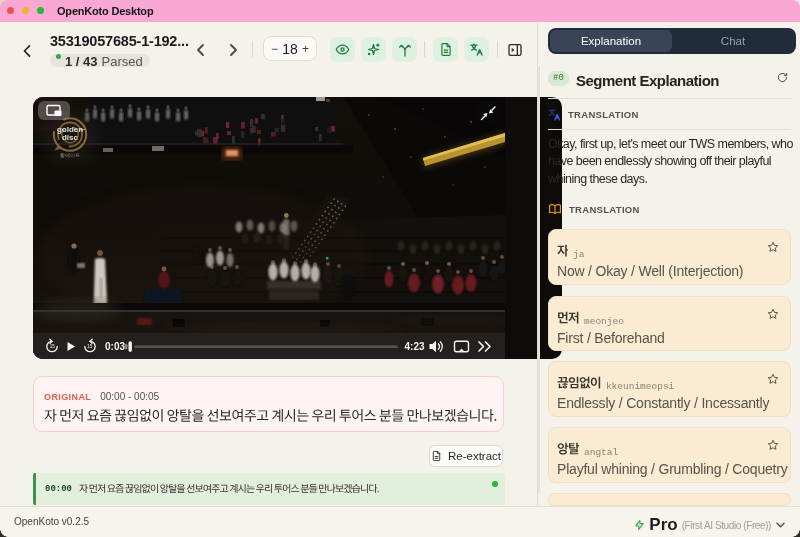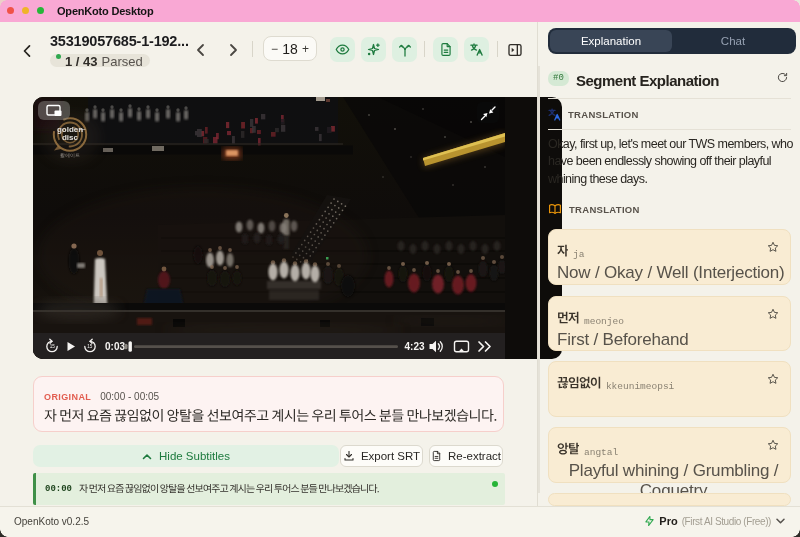--- a/index.html
+++ b/index.html
@@ -49,27 +49,27 @@
 .b0 { position:absolute; left:0; top:1px; width:21px; height:15px; background:#d5e9d4; border-radius:7px; color:#34793c; font-size:9px; text-align:center; line-height:15px; font-family:"Liberation Mono",monospace;}
 .seghead .t { position:absolute; left:28px; top:2px; font-size:15px; font-weight:bold; letter-spacing:-0.5px; color:#26231e; }
 .refr { position:absolute; right:3px; top:2px; }
 .hr1 { position:absolute; left:548px; width:243px; height:1px; background:#e5e1d6; }
 .sechead { position:absolute; left:548px; height:14px; display:flex; align-items:center; }
 .sechead .lbl { font-size:9.5px; font-weight:bold; color:#57514a; letter-spacing:0.3px; margin-left:7px; }
 .trans { position:absolute; left:548px; top:136px; font-size:12.5px; letter-spacing:-0.55px; line-height:17.3px; color:#2a2722; white-space:nowrap; }
 .card { position:absolute; left:548px; width:243px; background:#f9ecd3; border:1px solid #f0e0c0; border-radius:8px; }
 .card .rom { font-family:"Liberation Mono",monospace; font-size:9.5px; color:#8a8273; margin-left:5px; }
 .card .w { position:absolute; left:8px; top:11px; display:flex; align-items:flex-end; }
-.card .def { position:absolute; left:8px; top:33px; font-size:17px; letter-spacing:-0.2px; color:#57524a;text-align:center; }
+.card .def { position:absolute; left:8px; top:33px; font-size:14px; letter-spacing:-0.2px; color:#57524a; }
 .card .star { position:absolute; right:11px; top:10.5px; }
 
 .statusbar { position:absolute; left:0; top:506px; width:800px; height:31px; background:#f6f4ec; border-top:1px solid #e3e0d5; }
 .sver { position:absolute; left:14px; top:8.5px; font-size:10px; color:#45423c; }
 .spro { position:absolute; right:15px; top:8px; display:flex; align-items:center; font-size:11px; }
-.spro b { color:#23201c; font-size:11px; font-weight:bold; margin:0 4px; }
+.spro b { color:#23201c; font-size:17px; font-weight:bold; margin:0 4px; }
 .spro .g { color:#a39e92; font-size:10px; letter-spacing:-0.4px; margin-right:5px; }
 
 .cbl { position:absolute; left:0; top:529px; width:8px; height:8px; background:radial-gradient(circle at 8px 0px, rgba(0,0,0,0) 7.5px, #2e2c28 8px); }
 .cbr { position:absolute; left:792px; top:529px; width:8px; height:8px; background:radial-gradient(circle at 0px 0px, rgba(0,0,0,0) 7.5px, #2e2c28 8px); }
 .ctl { position:absolute; left:0; top:0; width:7px; height:7px; background:radial-gradient(circle at 7px 7px, rgba(0,0,0,0) 6.5px, #eccfc9 7px); }
 .ctr { position:absolute; left:793px; top:0; width:7px; height:7px; background:radial-gradient(circle at 0px 7px, rgba(0,0,0,0) 6.5px, #e9e5db 7px); }
 
 </style></head>
 <body>
 <div class="titlebar">
@@ -497,31 +497,20 @@
         <path transform="translate(399.8,15.68) scale(0.01400,-0.01400)" d="M364 760H447Q447 652 407 563Q368 473 291 404Q214 335 101 286L59 348Q159 389 226 446Q294 503 329 575Q364 648 364 734ZM97 760H396V692H97ZM733 826H812V304H733ZM354 570H572V502H354ZM553 807H631V318H553ZM285 273H348V214Q348 155 324 98Q301 41 255 -4Q209 -49 144 -75L103 -13Q160 8 200 44Q241 81 263 126Q285 171 285 214ZM303 273H364V214Q364 169 382 123Q400 78 436 40Q472 3 526 -20L491 -82Q426 -56 384 -10Q343 37 323 96Q303 154 303 214ZM617 273H678V214Q678 161 658 103Q638 45 597 -5Q556 -54 491 -82L455 -20Q509 5 545 45Q581 86 599 130Q617 175 617 214ZM634 273H698V214Q698 167 719 123Q741 78 782 42Q823 6 879 -13L839 -75Q773 -50 727 -7Q682 37 658 95Q634 152 634 214Z" fill="#2d2a26"></path>
         <path transform="translate(412.2,15.68) scale(0.01400,-0.01400)" d="M153 284H235V180H678V284H760V-66H153ZM235 115V1H678V115ZM50 415H867V347H50ZM416 817H488V776Q488 729 468 688Q448 646 414 612Q379 577 334 550Q288 523 236 505Q183 487 127 478L96 544Q145 551 192 566Q238 581 279 603Q320 624 351 652Q382 679 399 711Q416 742 416 776ZM430 817H501V776Q501 743 518 711Q536 680 567 653Q598 625 638 603Q679 581 726 565Q772 550 820 544L790 478Q734 487 682 505Q629 523 584 551Q538 578 503 613Q469 648 449 689Q430 730 430 776Z" fill="#2d2a26"></path>
         <path transform="translate(424.6,15.68) scale(0.01400,-0.01400)" d="M708 827H790V-78H708ZM107 738H189V178H107ZM107 227H181Q285 227 392 236Q500 246 614 269L625 199Q507 174 398 165Q289 155 181 155H107Z" fill="#2d2a26"></path>
         <path transform="translate(437.1,15.68) scale(0.01400,-0.01400)" d="M662 827H745V-79H662ZM726 470H893V401H726ZM89 217H160Q243 217 313 219Q382 222 446 229Q511 236 578 248L588 177Q518 165 452 158Q387 151 316 149Q245 147 160 147H89ZM89 739H508V671H171V185H89Z" fill="#2d2a26"></path>
         <path transform="translate(449.5,15.68) scale(0.01400,-0.01400)" d="M139 -13Q112 -13 92 6Q73 26 73 56Q73 88 92 107Q112 126 139 126Q166 126 186 107Q205 88 205 56Q205 26 186 6Q166 -13 139 -13Z" fill="#2d2a26"></path>
       </svg>
     </div>
 </div>
 
 <div class="btnrow">
-  <div class="hidesub"><svg width="10" height="7" viewBox="0 0 10 7" style="margin-right:7px">
-        <path d="M1.5 5.5 L5 2 L8.5 5.5" stroke="#1d7a3e" stroke-width="1.6" fill="none" stroke-linecap="round" stroke-linejoin="round"></path>
-      </svg>Hide Subtitles</div>
-  <div class="wbtn exp">
-      <svg width="12" height="12" viewBox="0 0 24 24" fill="none" stroke="#2f2c28" stroke-width="2.2" stroke-linecap="round" stroke-linejoin="round">
-        <path d="M12 3v10"></path>
-        <path d="M7 9l5 5 5-5"></path>
-        <path d="M4 17v3h16v-3"></path>
-      </svg>
-      <span style="margin-left:6px">Export SRT</span>
-    </div>
   <div class="wbtn rex">
       <svg width="11" height="12" viewBox="0 0 24 24" fill="none" stroke="#2f2c28" stroke-width="2" stroke-linecap="round" stroke-linejoin="round">
         <path d="M14 2H7a2 2 0 0 0-2 2v16a2 2 0 0 0 2 2h10a2 2 0 0 0 2-2V7z"></path>
         <path d="M14 2v5h5"></path>
         <path d="M9 13h6M9 17h6"></path>
       </svg>
       <span style="margin-left:6px">Re-extract</span>
     </div>
 </div>
 
@@ -633,20 +622,21 @@
 <div class="card" style="top:361px;height:56px">
   <div class="w">
       <svg width="43.9" height="18.6" viewBox="0 0 43.9 18.6" style="display:block">
         <path transform="translate(0.0,14.34) scale(0.01280,-0.01280)" d="M43 481H876V387H43ZM120 800H343V705H120ZM308 800H423V743Q423 688 418 611Q413 533 380 433L266 457Q287 522 296 574Q305 625 306 667Q308 708 308 743ZM479 800H719V705H479ZM665 800H780V747Q780 692 776 614Q771 535 741 429L626 448Q646 517 654 571Q662 626 663 669Q665 712 665 747ZM411 280H831V194H411ZM622 165Q670 165 708 150Q746 134 767 106Q788 78 788 40Q788 -18 741 -52Q694 -86 622 -86Q551 -86 504 -52Q457 -18 457 40Q457 97 504 131Q551 165 622 165ZM622 84Q595 84 576 73Q558 62 558 40Q558 17 576 6Q595 -6 622 -6Q651 -6 669 6Q688 17 688 40Q688 62 669 73Q651 84 622 84ZM565 347H681V215H565ZM135 34H186Q221 34 259 36Q297 38 337 45Q377 52 418 63L432 -32Q366 -50 305 -56Q244 -62 186 -62H135ZM135 286H250V0H135Z" fill="#3a332a"></path>
         <path transform="translate(11.0,14.34) scale(0.01280,-0.01280)" d="M685 834H805V312H685ZM198 269H805V-75H198ZM688 175H314V19H688ZM306 790Q377 790 433 762Q489 734 521 685Q553 636 553 571Q553 507 521 458Q489 408 433 380Q377 352 306 352Q235 352 179 380Q123 408 91 458Q59 507 59 571Q59 636 91 685Q123 734 179 762Q235 790 306 790ZM306 692Q269 692 239 677Q209 663 192 636Q175 609 175 571Q175 535 192 507Q209 480 239 466Q269 451 306 451Q344 451 374 466Q403 480 420 507Q437 535 437 571Q437 609 420 636Q403 663 374 677Q344 692 306 692Z" fill="#3a332a"></path>
         <path transform="translate(22.0,14.34) scale(0.01280,-0.01280)" d="M145 296H256V199H367V296H476V-75H145ZM256 112V15H367V112ZM629 302H719V232Q719 166 700 104Q680 42 638 -7Q595 -56 528 -83L470 6Q526 29 561 65Q596 101 612 144Q629 188 629 232ZM656 302H746V232Q746 184 763 139Q779 95 815 60Q850 25 905 6L846 -83Q778 -57 736 -10Q694 37 675 99Q656 162 656 232ZM507 632H743V536H507ZM296 798Q365 798 420 771Q475 743 506 695Q537 646 537 583Q537 520 506 471Q475 422 420 394Q365 367 296 367Q227 367 173 394Q118 422 87 471Q55 520 55 583Q55 646 87 695Q118 743 173 771Q227 798 296 798ZM296 700Q259 700 230 686Q202 672 185 645Q169 619 169 583Q169 547 185 521Q202 494 230 479Q259 465 296 465Q333 465 362 479Q391 494 407 521Q424 547 424 583Q424 619 407 645Q391 672 362 686Q333 700 296 700ZM690 834H810V347H690Z" fill="#3a332a"></path>
         <path transform="translate(32.9,14.34) scale(0.01280,-0.01280)" d="M684 835H804V-87H684ZM311 769Q380 769 435 729Q489 689 520 616Q550 543 550 443Q550 343 520 269Q489 196 435 156Q380 116 311 116Q242 116 188 156Q133 196 102 269Q72 343 72 443Q72 543 102 616Q133 689 188 729Q242 769 311 769ZM311 661Q274 661 246 636Q218 611 202 562Q186 513 186 443Q186 373 202 324Q218 275 246 249Q274 223 311 223Q348 223 376 249Q404 275 420 324Q436 373 436 443Q436 513 420 562Q404 611 376 636Q348 661 311 661Z" fill="#3a332a"></path>
       </svg>
       <span class="rom">kkeunimeopsi</span>
     </div>
+  <div class="def">Endlessly / Constantly / Incessantly</div>
   <svg class="star" width="12" height="12" viewBox="0 0 24 24" fill="none" stroke="#4a463e" stroke-width="1.8" stroke-linejoin="round">
       <path d="M12 2.5l2.9 6.2 6.6.8-4.9 4.6 1.3 6.6-5.9-3.3-5.9 3.3 1.3-6.6L2.5 9.5l6.6-.8z"></path>
     </svg>
 </div>
 <div class="card" style="top:427px;height:56px">
   <div class="w">
       <svg width="22.0" height="18.6" viewBox="0 0 22.0 18.6" style="display:block">
         <path transform="translate(0.0,14.34) scale(0.01280,-0.01280)" d="M299 783Q370 783 426 755Q482 726 514 676Q547 627 547 562Q547 497 514 447Q482 397 426 369Q370 341 299 341Q229 341 173 369Q117 397 85 447Q52 497 52 562Q52 627 85 676Q117 726 173 755Q229 783 299 783ZM299 684Q262 684 232 669Q203 654 185 627Q168 599 168 562Q168 524 185 497Q203 470 232 455Q262 440 299 440Q338 440 367 455Q396 470 414 497Q431 524 431 562Q431 599 414 627Q396 654 367 669Q338 684 299 684ZM645 834H764V296H645ZM732 621H890V523H732ZM466 273Q561 273 630 252Q699 230 737 191Q775 151 775 94Q775 38 737 -2Q699 -42 630 -64Q561 -85 466 -85Q371 -85 302 -64Q233 -42 195 -2Q157 38 157 94Q157 151 195 191Q233 230 302 252Q371 273 466 273ZM466 179Q405 179 363 170Q320 161 297 142Q275 123 275 94Q275 66 297 47Q320 27 363 18Q405 8 466 8Q528 8 570 18Q612 27 635 47Q657 66 657 94Q657 123 635 142Q612 161 570 170Q528 179 466 179Z" fill="#3a332a"></path>
         <path transform="translate(11.0,14.34) scale(0.01280,-0.01280)" d="M79 472H154Q247 472 316 474Q386 475 444 479Q503 484 565 494L575 401Q513 392 452 387Q391 382 320 381Q248 379 154 379H79ZM79 795H508V703H198V416H79ZM161 634H489V545H161ZM645 834H764V360H645ZM716 649H889V553H716ZM163 320H764V82H283V-35H165V167H647V229H163ZM165 13H793V-78H165Z" fill="#3a332a"></path>
       </svg>

